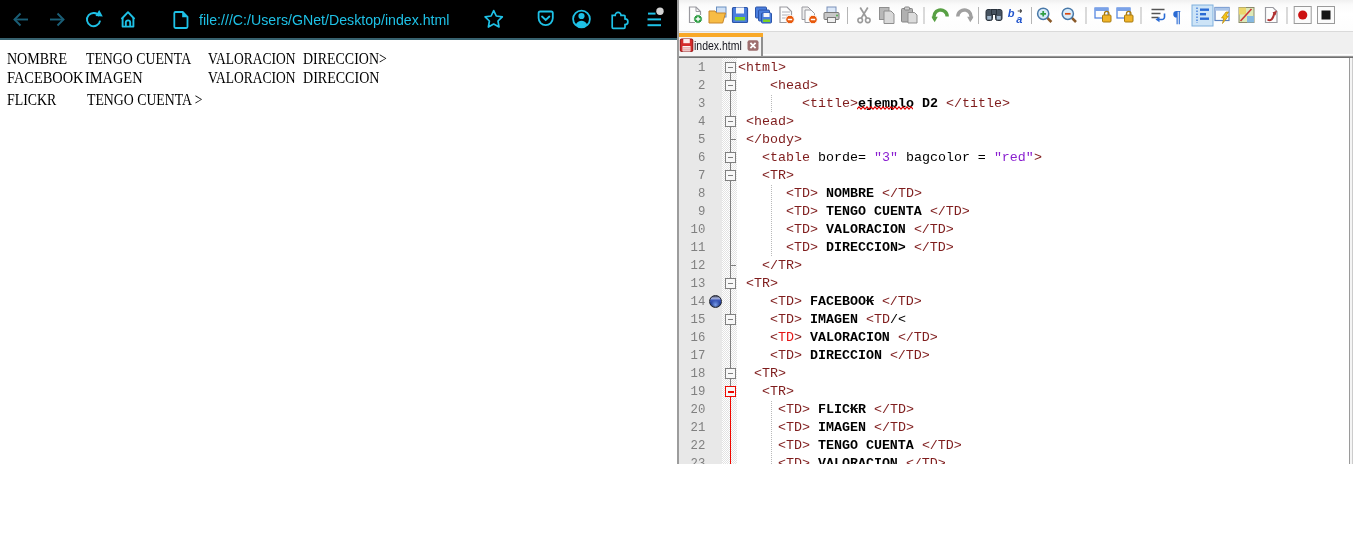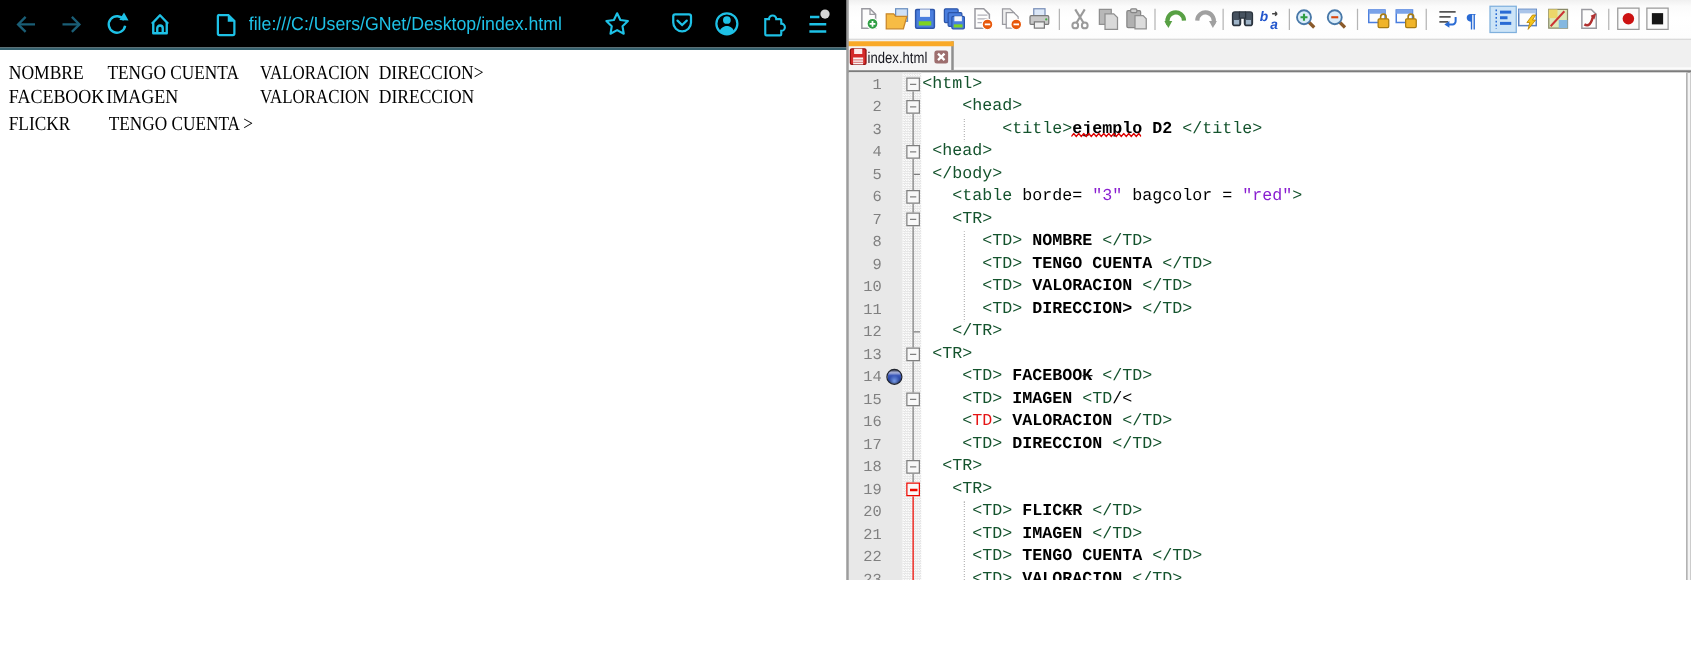--- a/index.html
+++ b/index.html
@@ -22,21 +22,21 @@
   #tabtext{left:693.5px;top:38.6px;font-size:12.5px;color:#16161e;transform:scaleX(0.84);transform-origin:0 0;}
   #editor{left:679px;top:57.7px;width:671px;height:476.3px;background:#fff;}
   #nummargin{left:679px;top:57.7px;width:42.5px;height:476.3px;background:#e8e8e8;}
   #foldmargin{left:721.5px;top:57.7px;width:15.5px;height:476.3px;background:repeating-conic-gradient(#ffffff 0% 25%, #e2e2e2 0% 50%);background-size:2px 2px;}
   #nppleftborder{left:677px;top:0px;width:2px;height:534px;background:#9c9c9c;}
   #editrightborder{left:1349.3px;top:57.7px;width:1px;height:476.3px;background:#9a9a9a;}
   #editrightborder2{left:1351.5px;top:57.7px;width:1px;height:476.3px;background:#cccccc;}
   #curline{left:737px;top:472.5px;width:612px;height:18px;background:#e6e6fb;}
   #linenums{left:679px;top:58.6px;width:26.3px;text-align:right;font-family:"Liberation Mono",monospace;font-size:12.3px;line-height:18px;color:#808080;white-space:pre;}
   #code{left:737.9px;top:59px;font-family:"Liberation Mono",monospace;font-size:13.34px;line-height:18px;color:#000;white-space:pre;}
-  .t{color:#14532d;text-align:right;}  
+  .t{color:#7f1d1d;text-align:right;}  
   .s{color:#8a1fd0;}  
   .r{color:#e51515;}  
   .b{font-weight:bold;color:#000000;}
   .sq{}
   .foldline{width:1px;background:#808080;left:730px;}
   .foldbox{left:725px;width:11px;height:11px;background:#f8f8f8;border:1px solid #808080;box-sizing:border-box;}
   .foldbox .mi{position:absolute;left:2px;right:2px;top:4px;height:1px;background:#808080;}
   .tick{left:731px;width:5px;height:1px;background:#808080;}
   .guide{left:771px;width:1px;background:repeating-linear-gradient(to bottom,#b9b9b9 0 1px,transparent 1px 2px);}
 </style>

